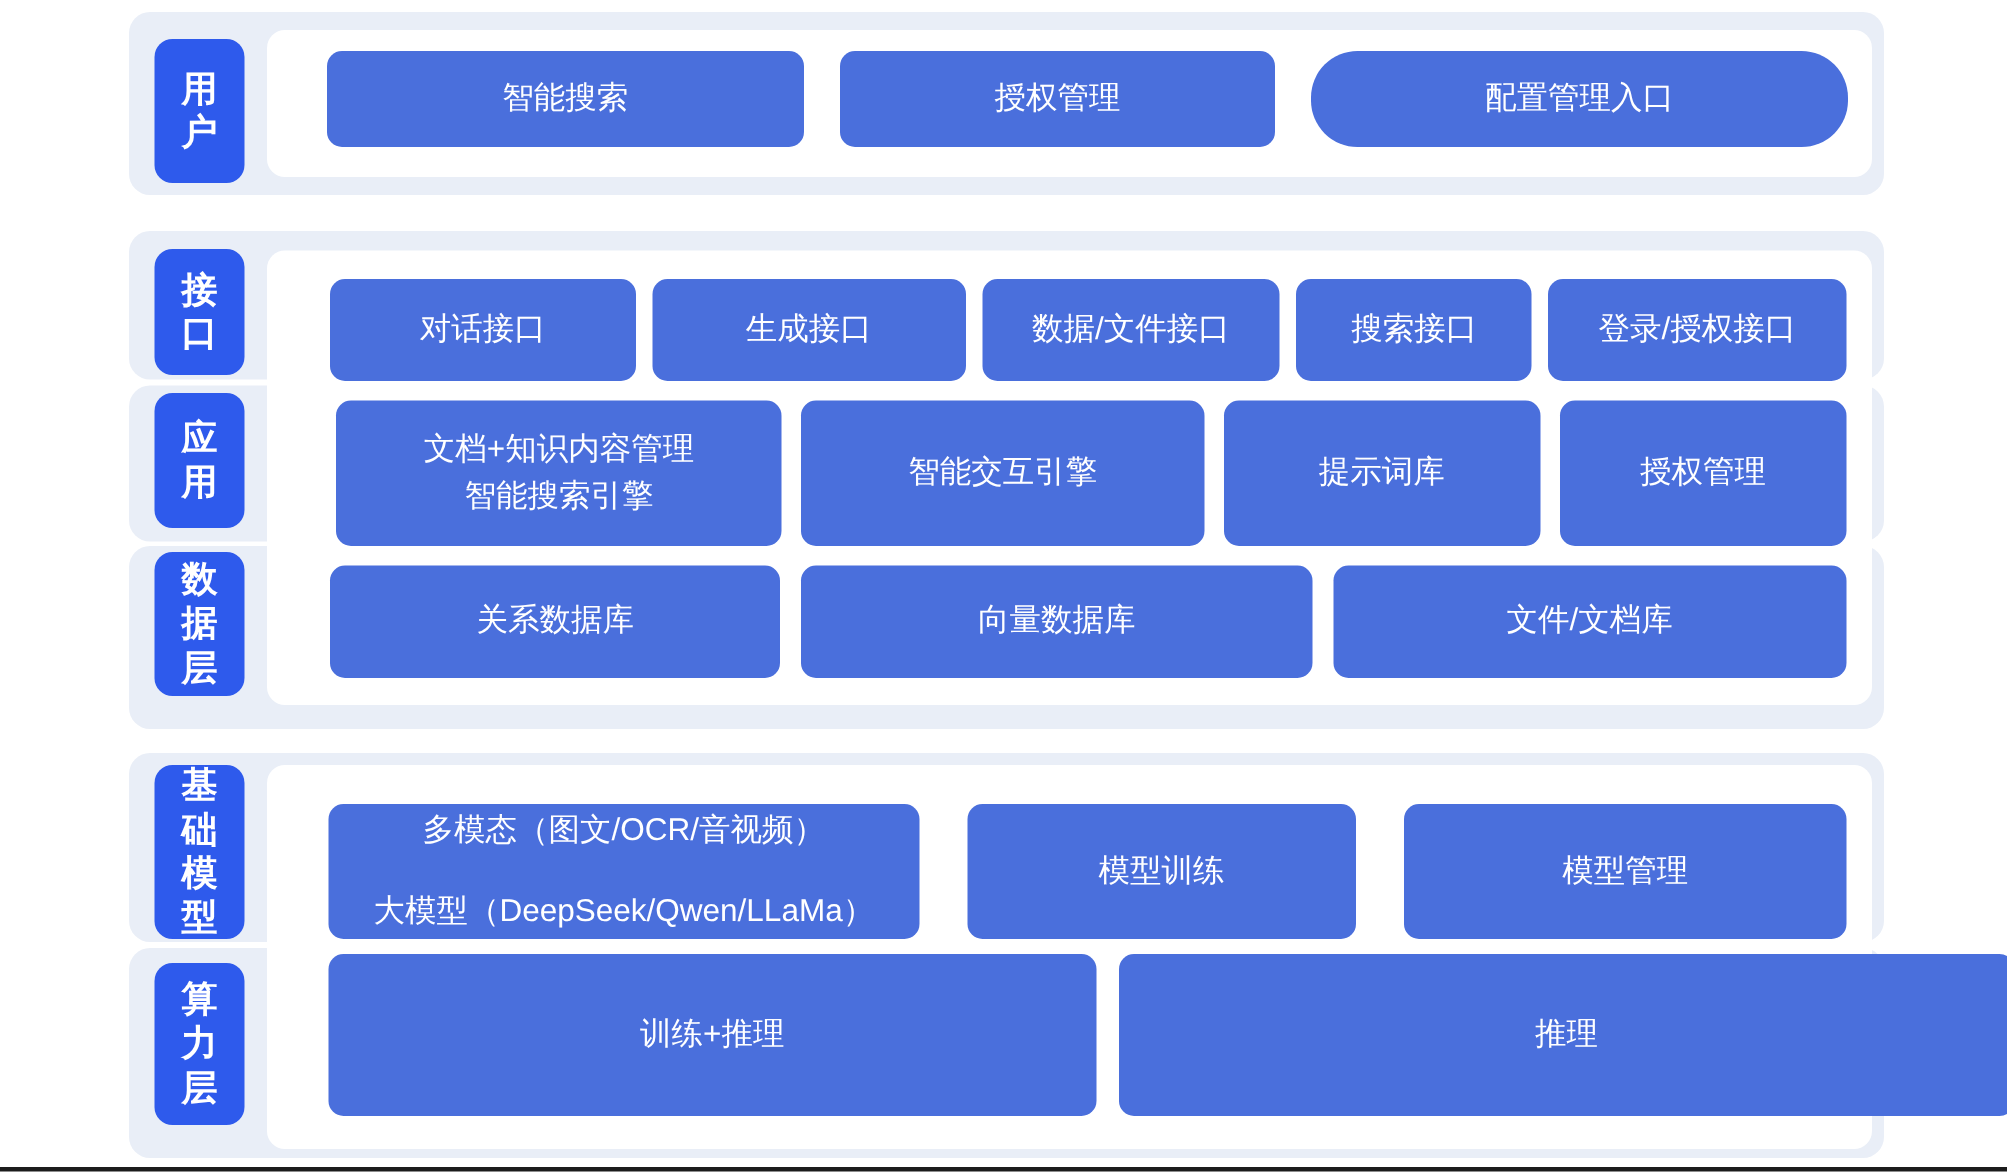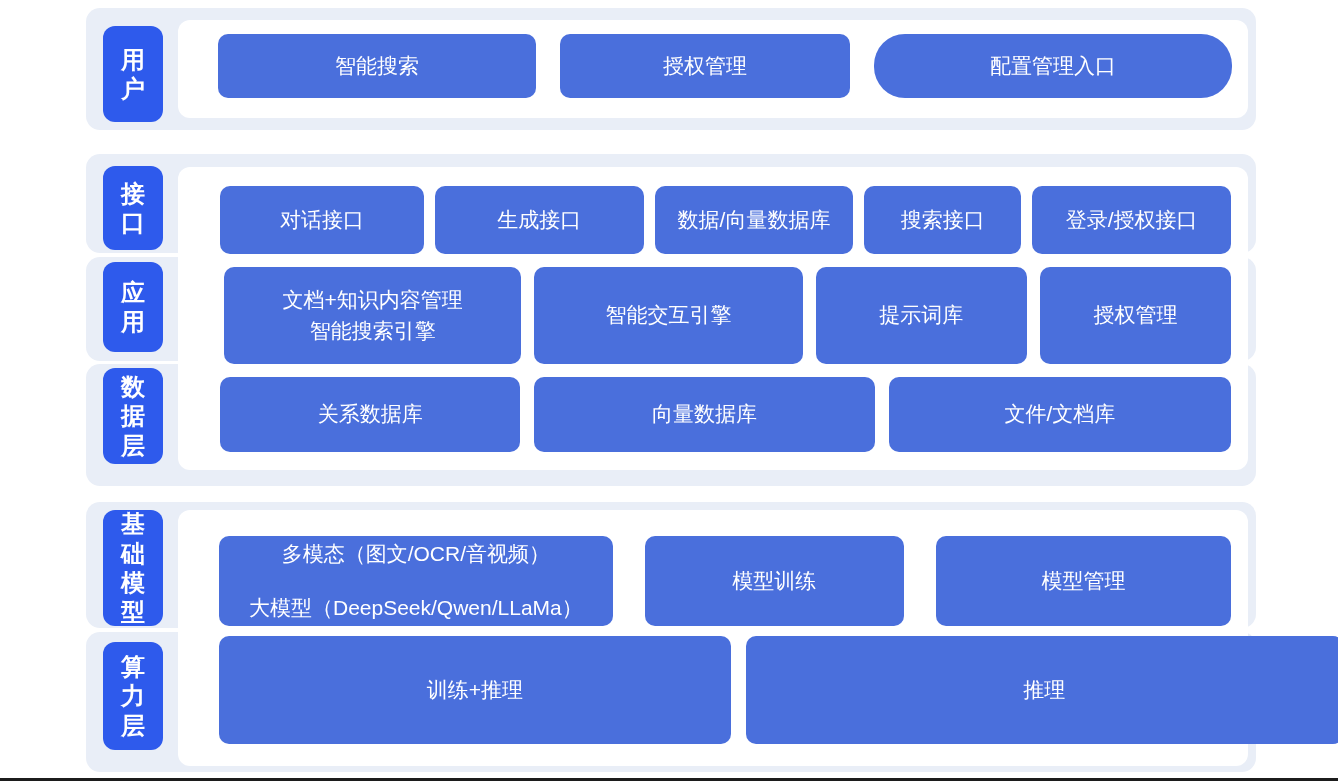--- a/index.html
+++ b/index.html
@@ -154,21 +154,21 @@
 
   <div class="row" id="row-user">
     <div class="node n1">智能搜索</div>
     <div class="node n2">授权管理</div>
     <div class="node n3">配置管理入口</div>
   </div>
 
   <div class="row" id="row-interface">
     <div class="node n1">对话接口</div>
     <div class="node n2">生成接口</div>
-    <div class="node n3">数据/向量数据库</div>
+    <div class="node n3">数据/文件接口</div>
     <div class="node n4">搜索接口</div>
     <div class="node n5">登录/授权接口</div>
   </div>
 
   <div class="row" id="row-app">
     <div class="node n1">
       <span class="line">文档+知识内容管理</span>
       <span class="line">智能搜索引擎</span>
     </div>
     <div class="node n2">智能交互引擎</div>

